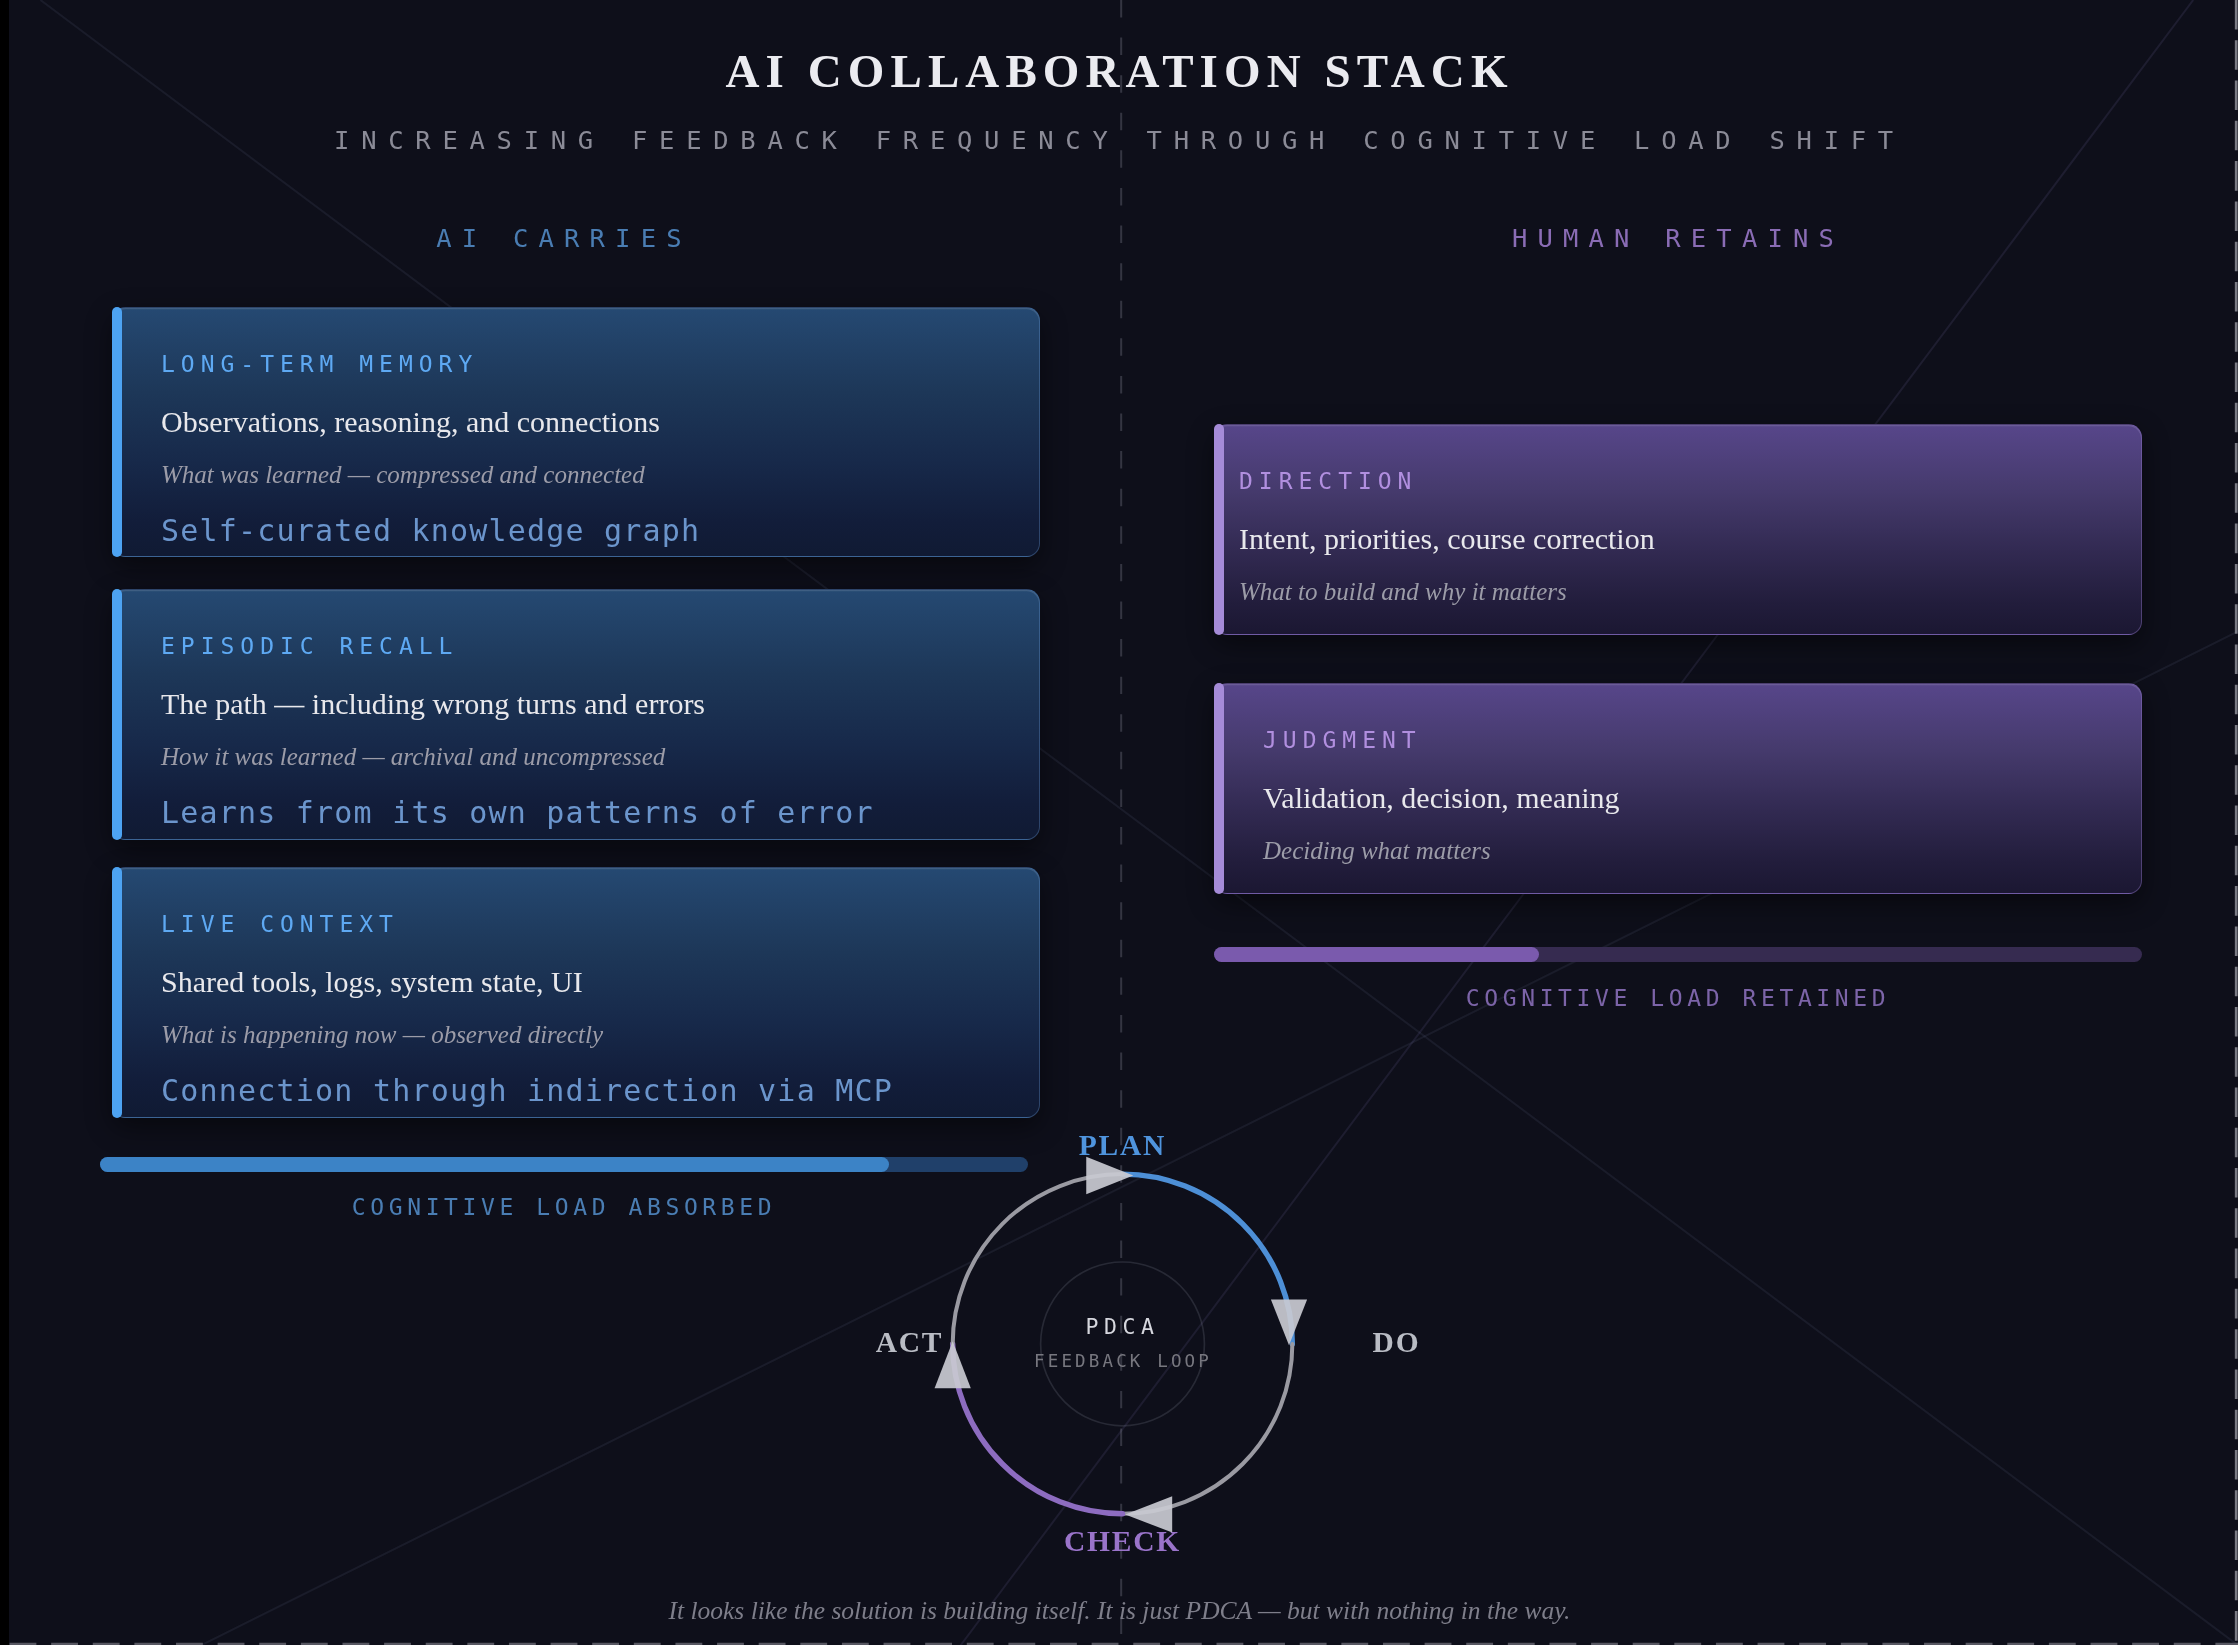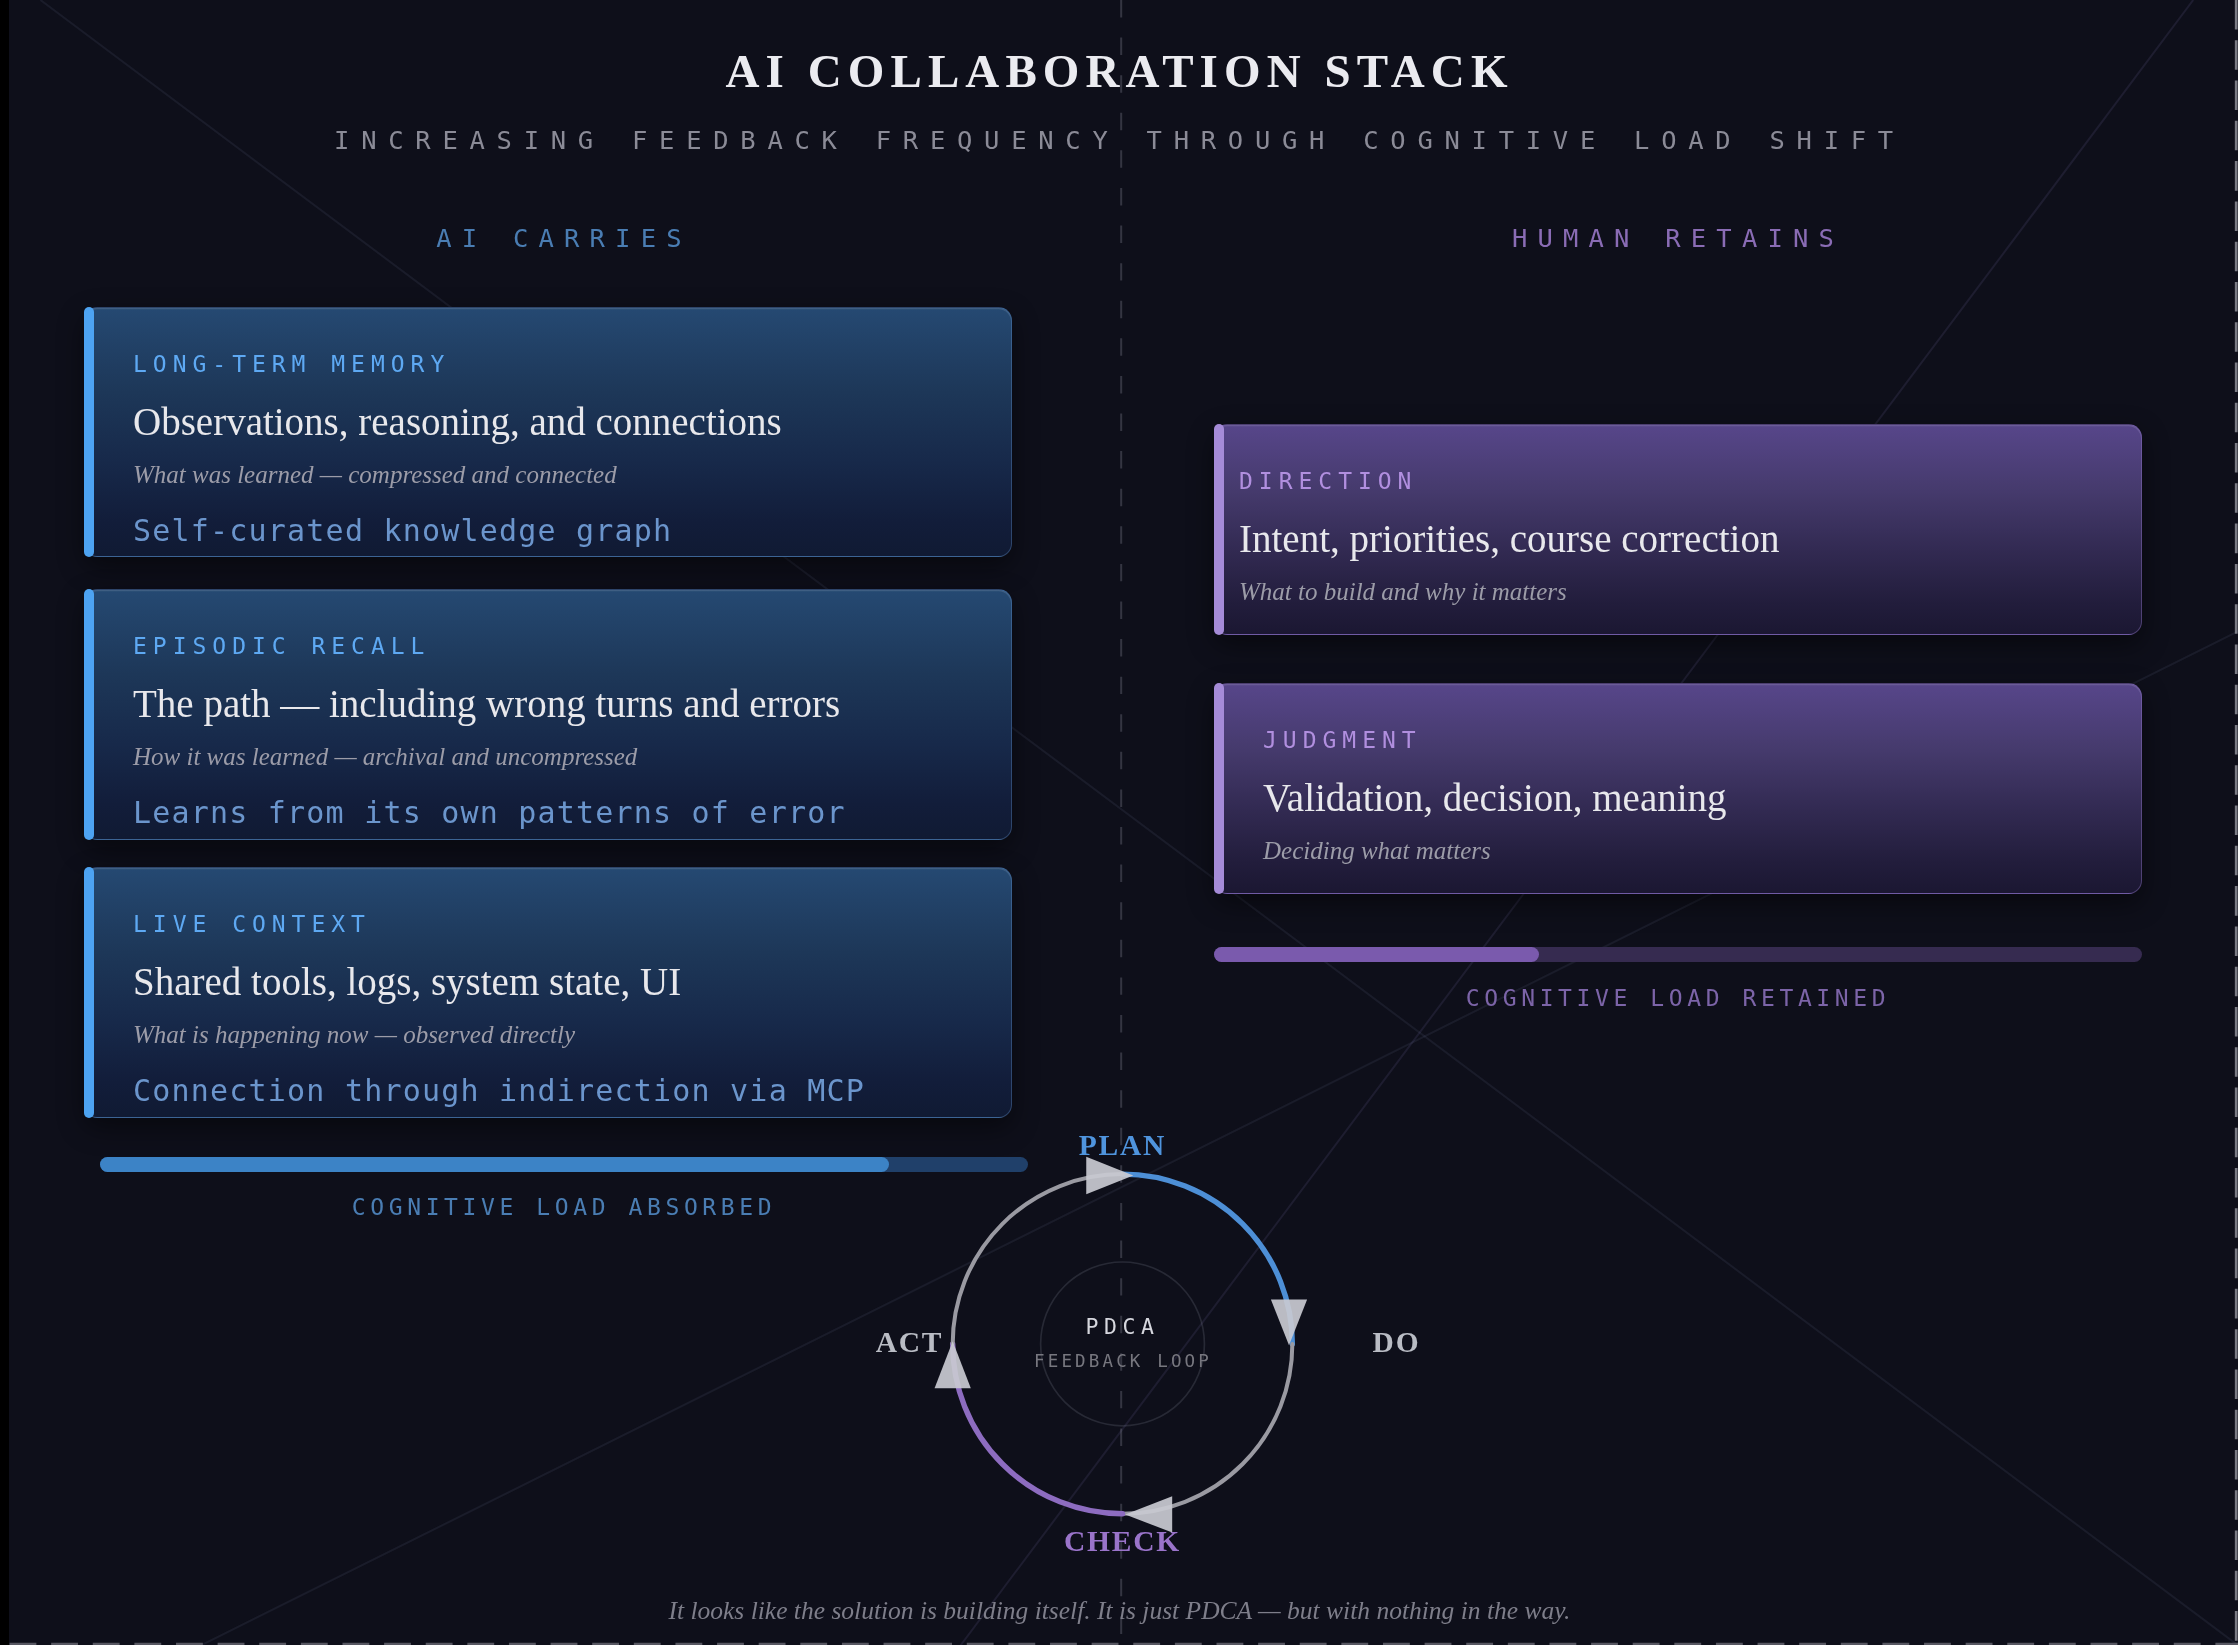--- a/index.html
+++ b/index.html
@@ -57,21 +57,21 @@
   .col-header.right{left:1214px;width:928px;color:var(--human-header);}
 
   .card{
     position:absolute;width:928px;
     border-radius:13.4px;
     border:1.3px solid rgba(110,160,220,0.32);
     box-shadow:inset 0 1.3px 0 rgba(255,255,255,0.12), 0 9.4px 27px rgba(0,0,0,0.45);
     padding:43px 48px 0 48px;
   }
   .card.ai{
-    left:84px;
+    left:112px;
     background:linear-gradient(180deg,#254972 0%,#1d3758 34%,#17294a 62%,#121d3a 86%,#101a33 100%);
   }
   .card.human{
     left:1214px;
     border-color:rgba(150,122,205,0.40);
     background:linear-gradient(180deg,#57468a 0%,#453a6c 32%,#322a52 60%,#221d3c 85%,#1b1732 100%);
   }
   .accent-bar{
     position:absolute;left:-1.3px;top:-1.3px;bottom:-1.3px;width:10px;
     border-radius:6.7px;
@@ -79,21 +79,21 @@
   .card.ai .accent-bar{background:var(--ai-accent);}
   .card.human .accent-bar{background:var(--human-accent);}
 
   .card-title{
     font-size:23px;line-height:27px;letter-spacing:0.26em;
     margin-bottom:25.5px;
   }
   .card.ai .card-title{color:var(--ai-title);}
   .card.human .card-title{color:var(--human-title);}
   .card-body{
-    font-size:39px;line-height:35px;color:var(--body-text);
+    font-size:30px;line-height:35px;color:var(--body-text);
     margin-bottom:21.5px;
   }
   .card-detail{
     font-style:italic;font-size:25px;line-height:29.5px;color:var(--muted);
     margin-bottom:27px;
   }
   .card-note{
     font-size:30px;line-height:27px;color:var(--ai-note);letter-spacing:0.04em;
   }
 

